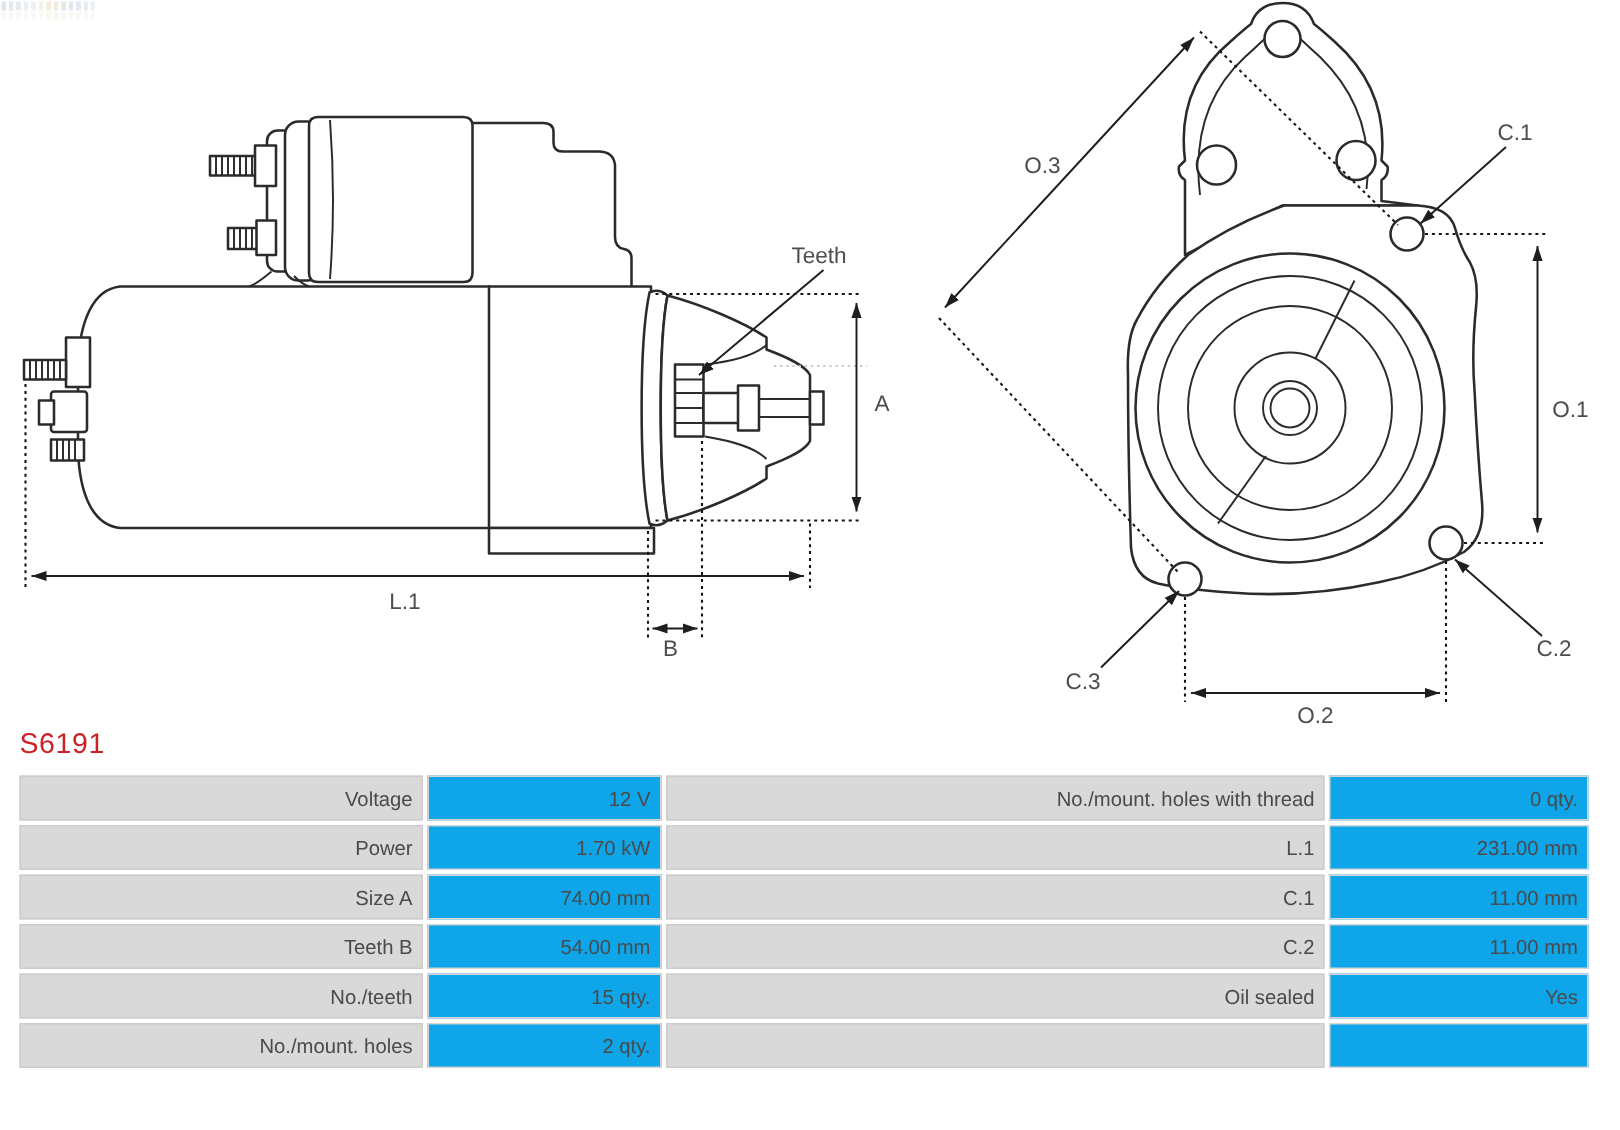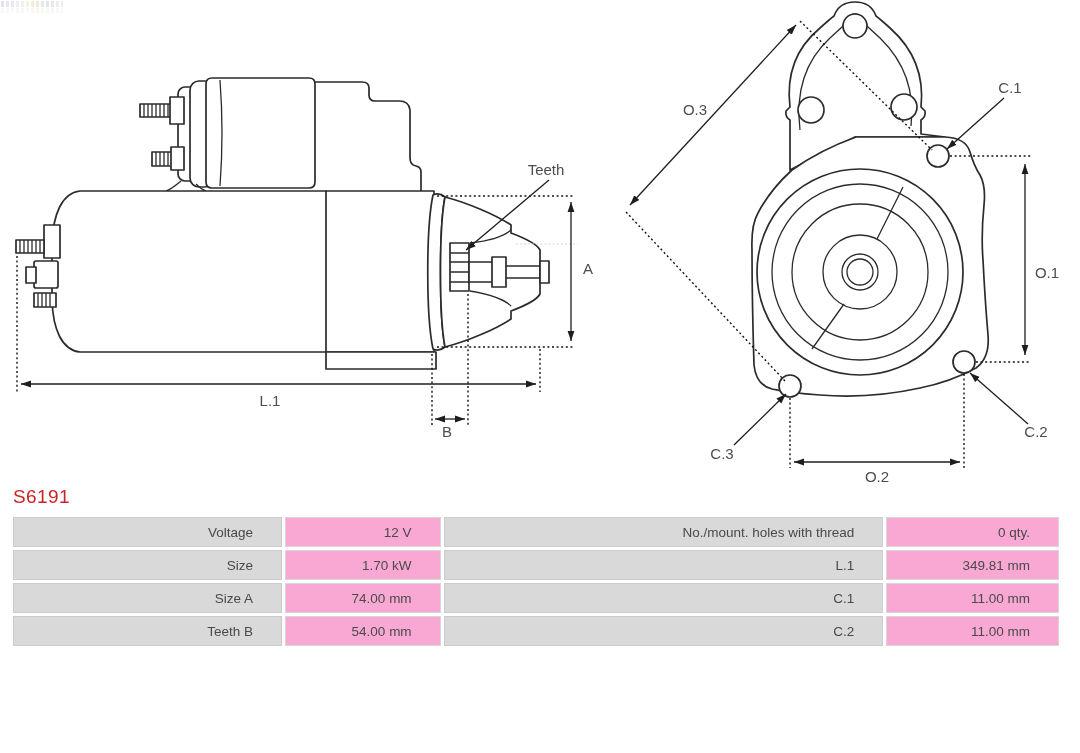--- a/index.html
+++ b/index.html
@@ -11,23 +11,23 @@
       linear-gradient(90deg,#c2cdd9 0%,#dfe5ec 30%,#efe7c6 45%,#e6ddb9 55%,#c9d4e0 75%,#dde4ea 100%);}
   .corner-artifact .r2{height:5px;margin-top:1px;opacity:.6;
       background:repeating-linear-gradient(90deg,rgba(255,255,255,0) 0 3px,#ffffff 3px 5px),
       linear-gradient(90deg,#e3e8ee 0%,#efeadb 40%,#ece5cf 60%,#e6ebf0 100%);}
   .drawing{position:absolute;left:0;top:0;}
   .partno{position:absolute;left:13px;top:485px;font-size:19px;line-height:24px;
           color:#cc2127;letter-spacing:.4px;}
   table.specs{position:absolute;left:10px;top:514px;width:1052px;
           border-collapse:separate;border-spacing:3px;table-layout:fixed;}
   table.specs td{height:28px;font-size:13.5px;color:#4a4a4a;text-align:right;
-          padding:0 28px 0 0;white-space:nowrap;overflow:hidden;}
+          padding:0 6px 0 0;white-space:nowrap;overflow:hidden;}
   td.label{background:#d9d9d9;border:1px solid #cccccc;}
-  td.value{background:#f9a8d4;border:1px solid #d6d6d6;}
+  td.value{background:#0ea5e9;border:1px solid #d6d6d6;}
   svg text{font-family:"Liberation Sans",sans-serif;fill:#4d4d4d;font-size:15px;}
   .ln{stroke:#2b2b2b;stroke-width:1.7;fill:none;stroke-linejoin:round;stroke-linecap:round;}
   .lnf{stroke:#2b2b2b;stroke-width:1.7;fill:#ffffff;stroke-linejoin:round;}
   .thin{stroke:#2b2b2b;stroke-width:1.3;fill:none;}
   .dim{stroke:#1e1e1e;stroke-width:1.3;fill:none;}
   .dot{stroke:#151515;stroke-width:1.4;fill:none;stroke-dasharray:2 2.6;}
   .faint{stroke:#c9c9c9;stroke-width:1.2;fill:none;stroke-dasharray:1.5 2.6;}
 </style>
 </head>
 <body>
@@ -162,33 +162,45 @@
         <col style="width:172px">
     </colgroup>
     <tbody id="specs-body">
         <tr>
           <td class="label">Voltage</td>
           <td class="value">12 V</td>
           <td class="label">No./mount. holes with thread</td>
           <td class="value">0 qty.</td>
         </tr>
         <tr>
-          <td class="label">Size</td>
+          <td class="label">Power</td>
           <td class="value">1.70 kW</td>
           <td class="label">L.1</td>
-          <td class="value">349.81 mm</td>
+          <td class="value">231.00 mm</td>
         </tr>
         <tr>
           <td class="label">Size A</td>
           <td class="value">74.00 mm</td>
           <td class="label">C.1</td>
           <td class="value">11.00 mm</td>
         </tr>
         <tr>
           <td class="label">Teeth B</td>
           <td class="value">54.00 mm</td>
           <td class="label">C.2</td>
           <td class="value">11.00 mm</td>
         </tr>
+        <tr>
+          <td class="label">No./teeth</td>
+          <td class="value">15 qty.</td>
+          <td class="label">Oil sealed</td>
+          <td class="value">Yes</td>
+        </tr>
+        <tr>
+          <td class="label">No./mount. holes</td>
+          <td class="value">2 qty.</td>
+          <td class="label"></td>
+          <td class="value"></td>
+        </tr>
       </tbody>
   </table>
 
 </div>
 
 </body></html>

